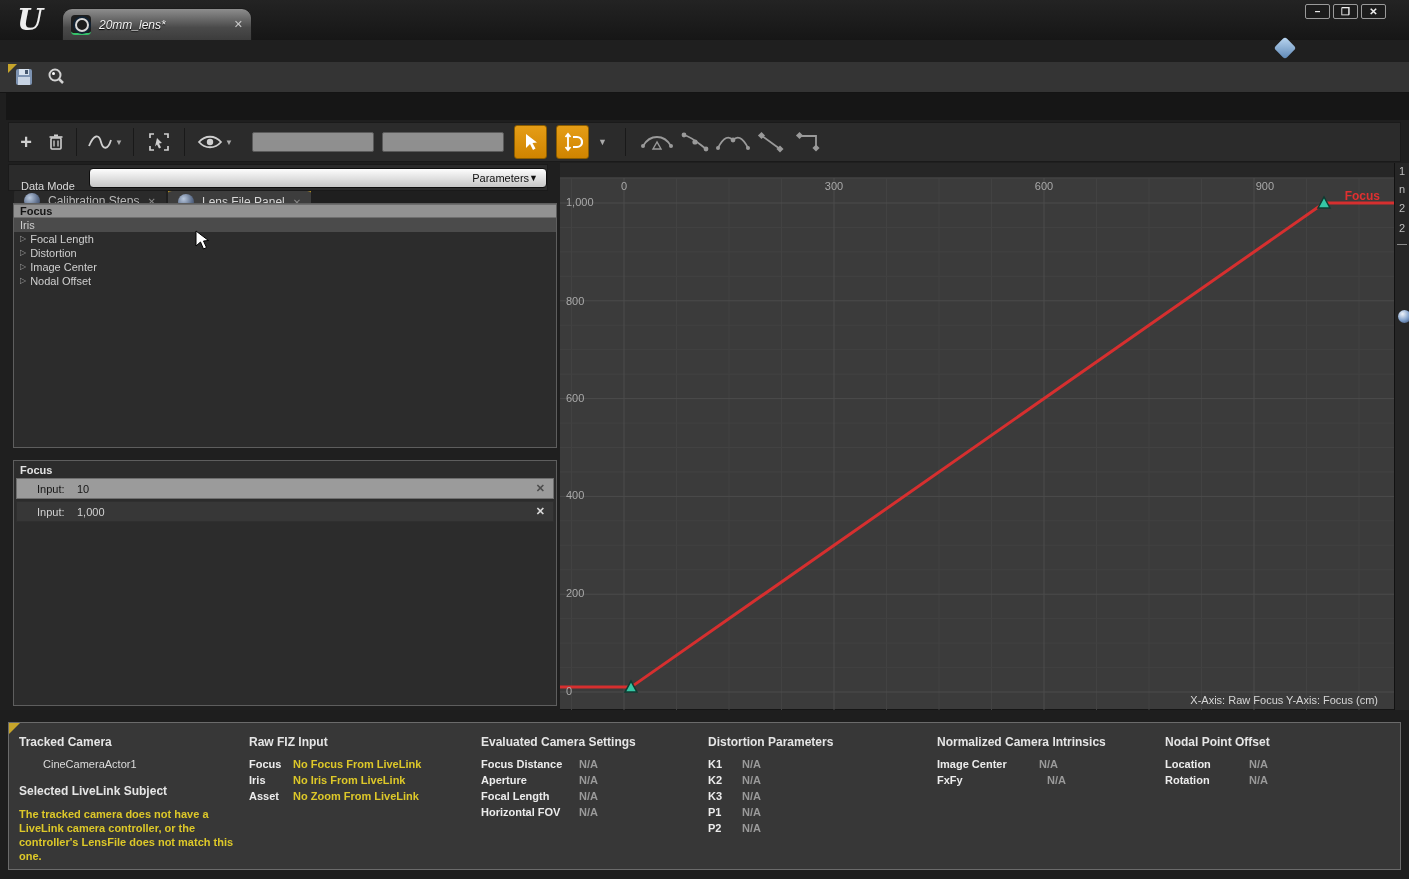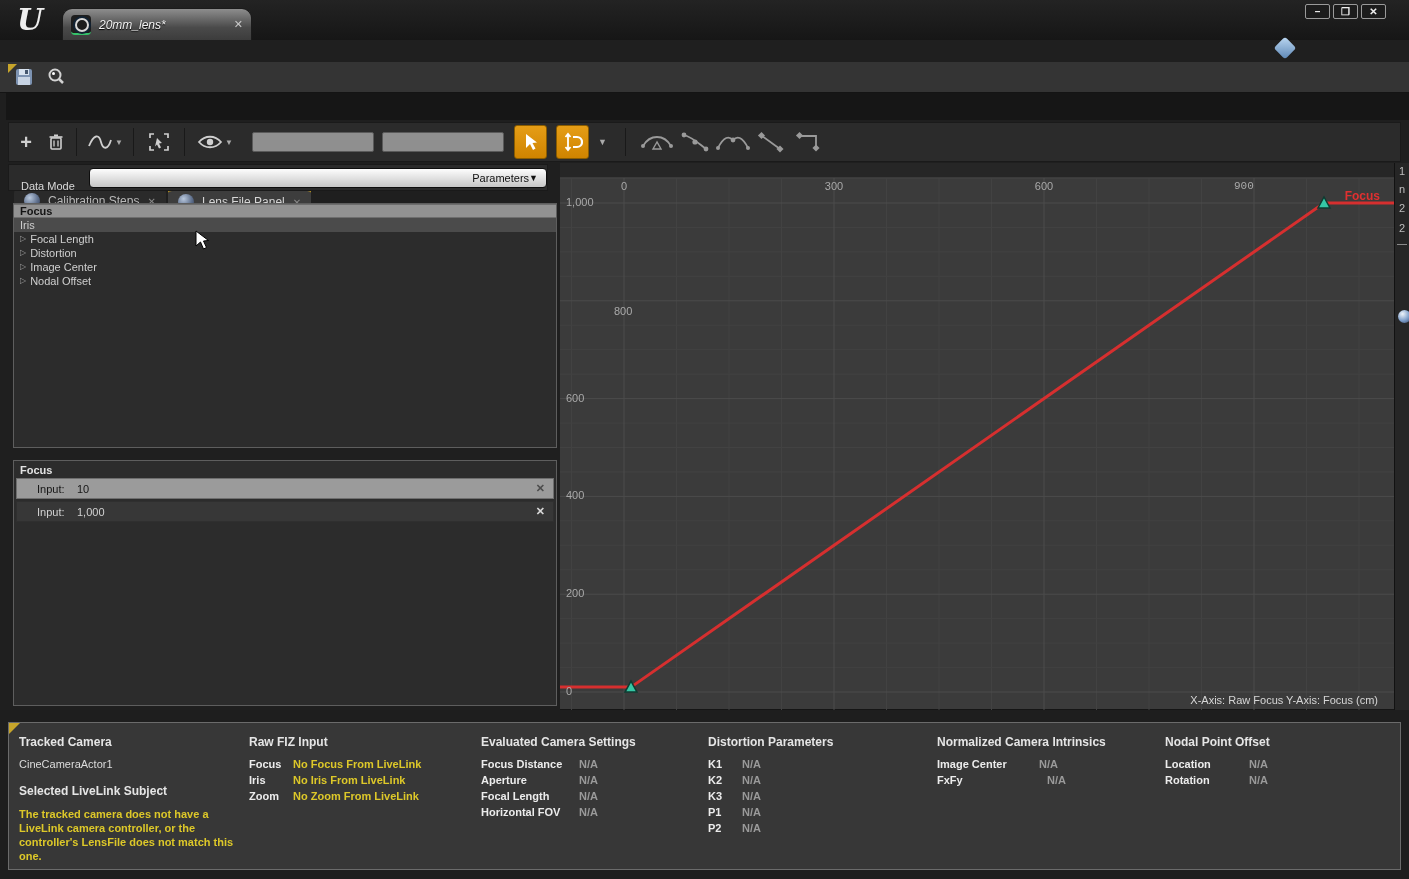--- a/index.html
+++ b/index.html
@@ -73,21 +73,21 @@
 
   
   .bottom-area { left:0; top:710px; width:1409px; height:169px; background:#1e1e1e; }
   .bottom-panel { left:8px; top:12px; width:1393px; height:148px; background:#373737; border:1px solid #6b6b6b; }
   .bp-col { position:absolute; top:12px; }
   .bp-header { color:#e5e5e5; font-size:12px; font-weight:bold; margin-bottom:9px; }
   .bp-row { display:flex; font-size:11px; margin-bottom:4px; }
   .bp-row .k { color:#ececec; font-weight:bold; }
   .bp-row .v-yellow { color:#ddc829; font-weight:bold; }
   .bp-row .v-gray { color:#9a9a9a; font-weight:bold; }
-  .bp-value { color:#dcdcdc; font-size:11px; }
+  .bp-value { color:#dcdcdc; font-size:11px;margin-left:24px; }
   .warn-text { color:#ddc829; font-size:11px; font-weight:bold; width:232px; line-height:14px; margin-top:6px; }
 
   svg { display:block; }
 </style>
 </head>
 <body>
 
 <div id="stage">
 
   <div class="abs titlebar">
@@ -313,28 +313,28 @@
         <line x1="0" y1="137.8" x2="834" y2="137.8" stroke="#4c4c4c" stroke-width="1"></line>
         <line x1="0" y1="40" x2="834" y2="40" stroke="#4c4c4c" stroke-width="1"></line>
         <path d="M 0 524.11 L 71 524.11 L 764 40 L 834 40" fill="none" stroke="#d62f2f" stroke-width="3"></path>
         <polygon points="65,529.11 77,529.11 71,518.11" fill="#35c7a5" stroke="#0e3b31" stroke-width="1.5"></polygon>
         <polygon points="758,45 770,45 764,34" fill="#35c7a5" stroke="#0e3b31" stroke-width="1.5"></polygon>
       </svg>
     <div id="xticks">
         <div class="tick" style="left: 44px; top: 17px; width: 40px; text-align: center;">0</div>
         <div class="tick" style="left: 254px; top: 17px; width: 40px; text-align: center;">300</div>
         <div class="tick" style="left: 464px; top: 17px; width: 40px; text-align: center;">600</div>
-        <div class="tick" style="left: 674px; top: 17px; width: 40px; text-align: left; font-family: Liberation Mono, monospace;">900</div>
+        <div class="tick" style="left: 674px; top: 17px; width: 40px; text-align: right;">900</div>
       </div>
     <div id="yticks">
         <div class="tick" style="left: 6px; top: 522px;">0</div>
         <div class="tick" style="left: 6px; top: 424.2px;">200</div>
         <div class="tick" style="left: 6px; top: 326.4px;">400</div>
         <div class="tick" style="left: 6px; top: 228.6px;">600</div>
-        <div class="tick" style="left: 6px; top: 142px; margin-left: 48px;">800</div>
+        <div class="tick" style="left: 6px; top: 132px;">800</div>
         <div class="tick" style="left: 6px; top: 33px;">1,000</div>
       </div>
     <div class="abs graph-legend" style="right:14px;top:26px;">Focus</div>
     <div class="abs graph-caption" style="right:16px;bottom:3px;">X-Axis: Raw Focus   Y-Axis: Focus (cm)</div>
   </div>
 
   <div class="abs right-strip">
     <div class="strip-frag" style="margin-top:2px;">1</div>
     <div class="strip-frag" style="margin-top:6px;">n</div>
     <div class="strip-frag" style="margin-top:7px;">2</div>
@@ -358,21 +358,21 @@
         <div class="bp-header">Raw FIZ Input</div>
         <div class="bp-row">
             <span class="k" style="width:44px;">Focus</span>
             <span class="v-yellow">No Focus From LiveLink</span>
           </div>
         <div class="bp-row">
             <span class="k" style="width:44px;">Iris</span>
             <span class="v-yellow">No Iris From LiveLink</span>
           </div>
         <div class="bp-row">
-            <span class="k" style="width:44px;">Zoom</span>
+            <span class="k" style="width:44px;">Asset</span>
             <span class="v-yellow">No Zoom From LiveLink</span>
           </div>
       </div>
 
       <div class="bp-col" style="left:472px;width:220px;">
         <div class="bp-header">Evaluated Camera Settings</div>
         <div class="bp-row">
             <span class="k" style="width:98px;">Focus Distance</span>
             <span class="v-gray">N/A</span>
           </div>

